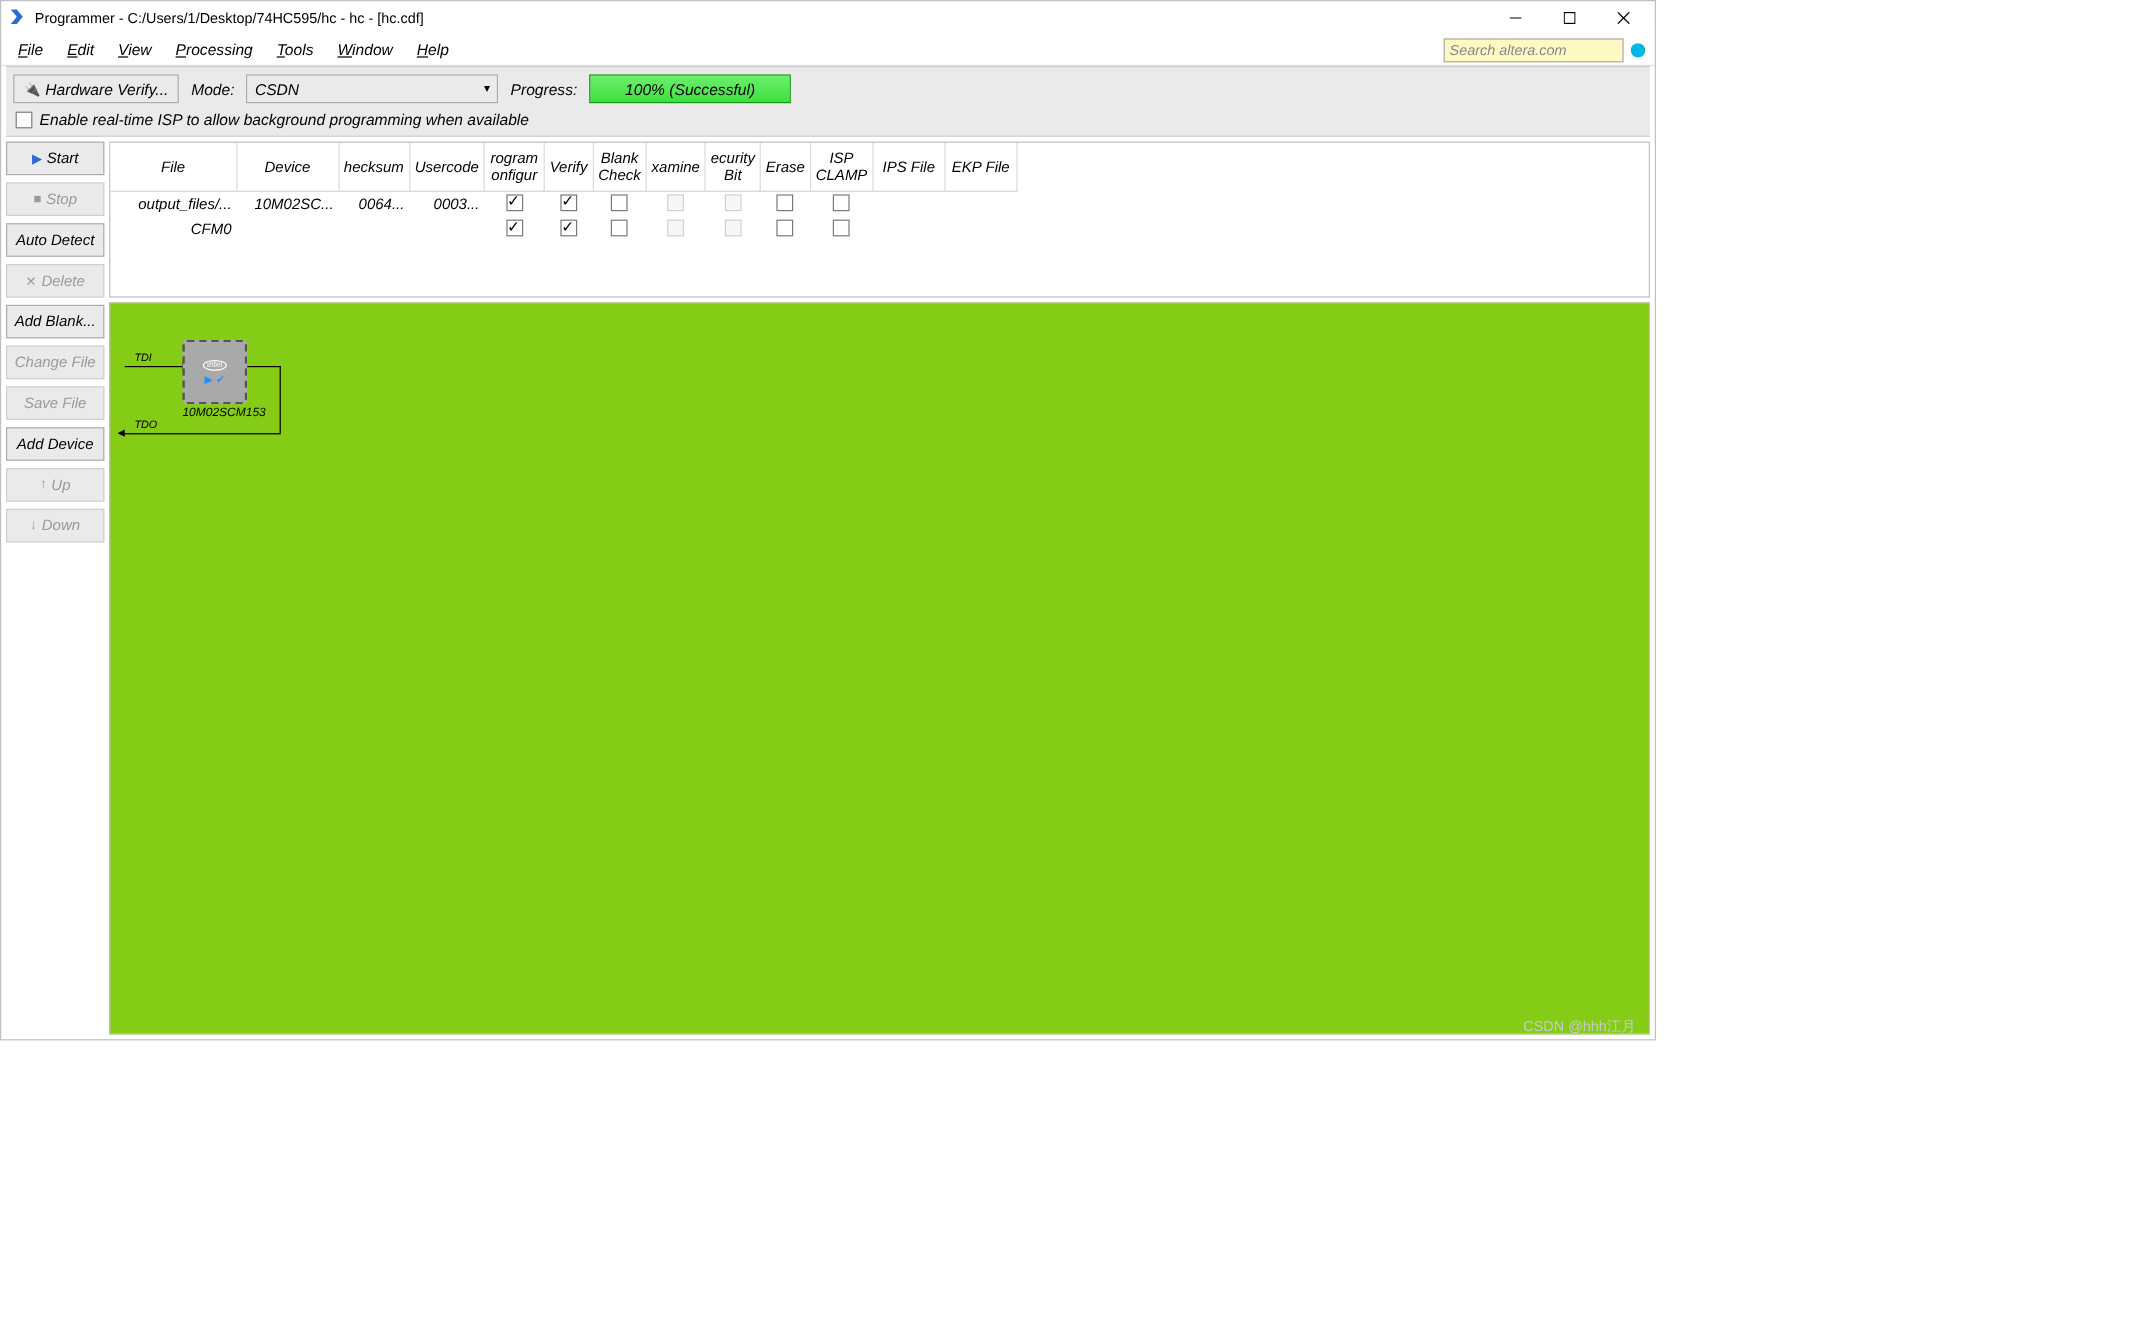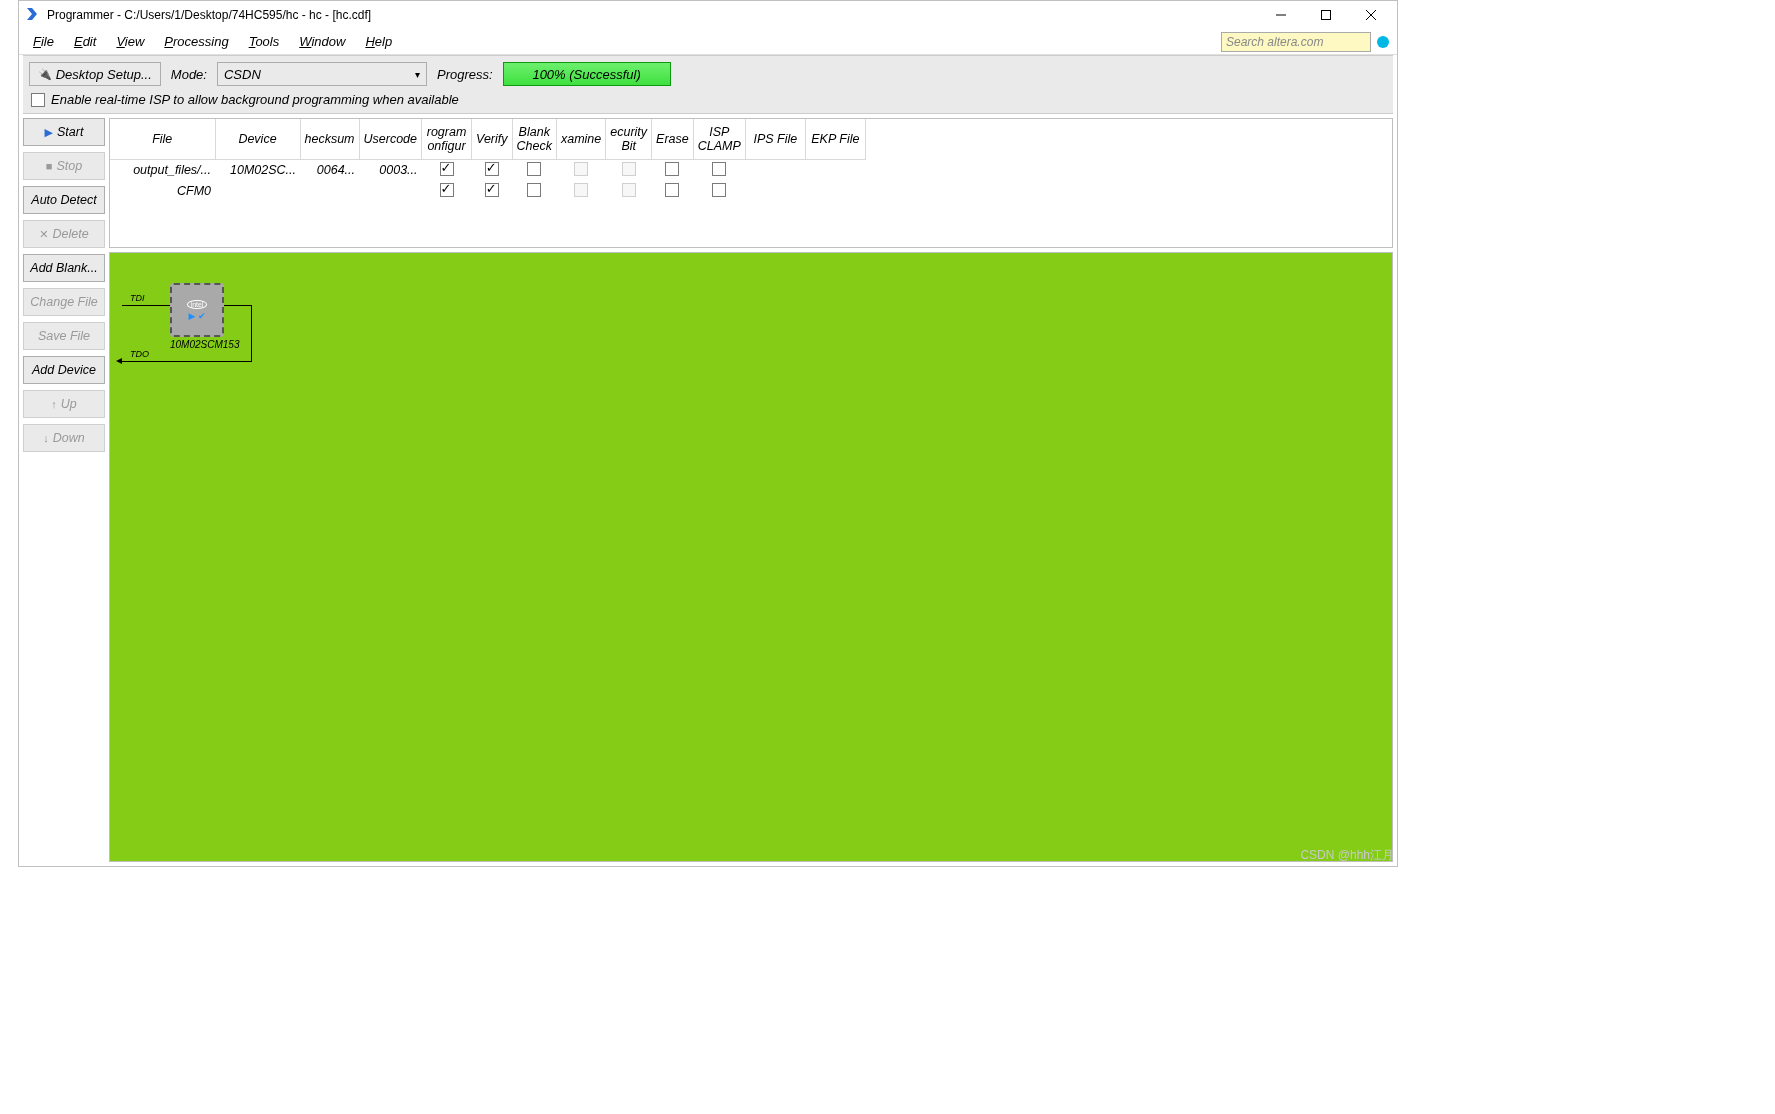--- a/index.html
+++ b/index.html
@@ -12,21 +12,20 @@
     font-style: italic;
   }
   .window {
     border: 1px solid #c0c0c0;
     width: 1380px;
     height: 867px;
     display: flex;
     flex-direction: column;
     background: #fff;
     position: relative;
-    margin-left: 18px;
   }
   
   .titlebar {
     display: flex;
     align-items: center;
     height: 28px;
     padding: 0 4px;
     font-style: normal;
   }
   .titlebar .app-icon {
@@ -234,21 +233,21 @@
   }
   .arrowR::after {
     content:""; position:absolute; right:-6px; top:-3px;
     border-left:6px solid #000; border-top:3.5px solid transparent; border-bottom:3.5px solid transparent;
   }
   .arrowL::before {
     content:""; position:absolute; left:-6px; top:-3px;
     border-right:6px solid #000; border-top:3.5px solid transparent; border-bottom:3.5px solid transparent;
   }
   .watermark {
-    position:absolute; right:3px; bottom:2px;
+    position:absolute; right:16px; bottom:2px;
     color:#c9c9c9; font-size:12px; font-style:normal;
   }
 </style>
 </head>
 <body>
 
 <div class="window">
 
   <div class="titlebar">
     <svg class="app-icon" viewBox="0 0 16 16">
@@ -287,21 +286,21 @@
     <div class="searchbox">
         <span>Search altera.com</span>
       </div>
     <div class="bluecircle"></div>
   </div>
 
   <div class="toolbar">
     <div class="toolbar-row">
       <div class="btn">
         <span class="icon" style="color:#2b6bd4">🔌</span>
-        <span>Desktop Setup...</span>
+        <span>Hardware Verify...</span>
       </div>
       <div class="label">Mode:</div>
       <div class="modeselect">
         <span>CSDN</span>
         <span style="font-style:normal;font-size:10px">▾</span>
       </div>
       <div class="label">Progress:</div>
       <div class="progressbox">
         <span>100% (Successful)</span>
       </div>

